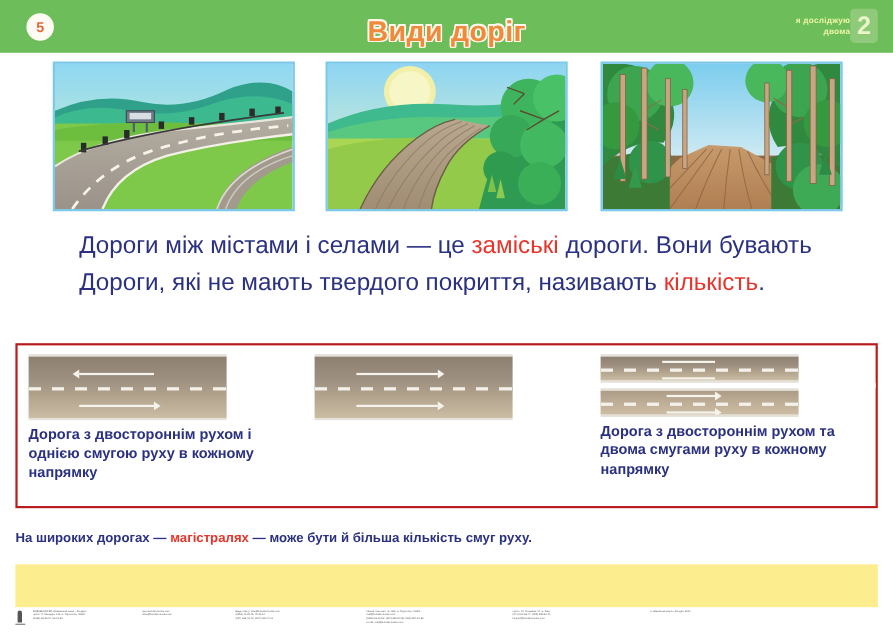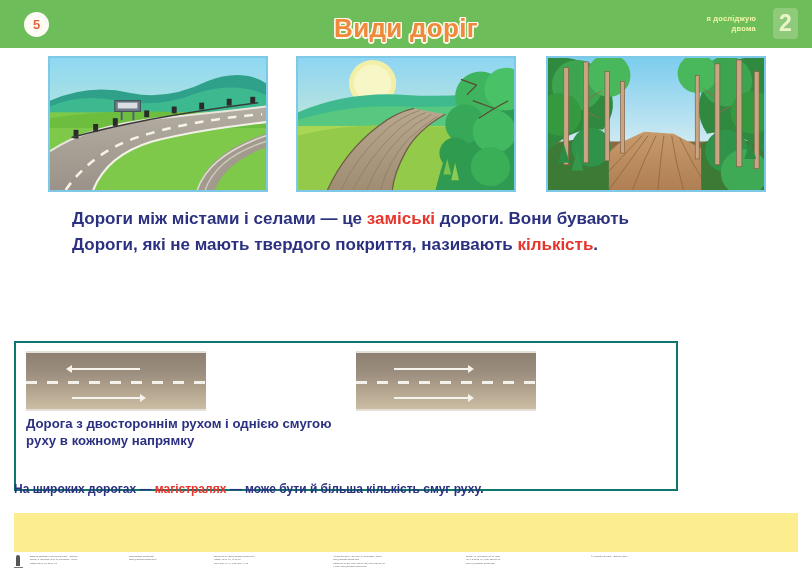--- a/index.html
+++ b/index.html
@@ -51,21 +51,21 @@
       -1.3px  1.3px 0 #fff7ea,  1.3px  1.3px 0 #fff7ea,
        0 -1.5px 0 #fff7ea, 0 1.5px 0 #fff7ea,
       -1.5px 0 0 #fff7ea, 1.5px 0 0 #fff7ea;
   }
 
   .brand {
     position: absolute;
     right: 14px; top: 8px;
     display: flex;
     align-items: center;
-    gap: 17px;
+    gap: 0;
   }
   .brand-text {
     text-align: right;
     color: #f2f6a8;
     font-size: 7.5px;
     font-weight: bold;
     line-height: 1.28;
     letter-spacing: 0.2px;
   }
   .brand-mark {
@@ -100,35 +100,35 @@
   .photo-2 { left: 296px; top: 0; }
   .photo-3 { left: 546px; top: 0; }
   .photo svg { display: block; width: 100%; height: 100%; }
 
   
   .body-text {
     position: absolute;
     left: 30px; top: 206px;
     width: 752px;
     color: #2b3180;
-    font-size: 17px;
-    font-weight: bold;
+    font-size: 22px;
+    font-weight: normal;
     line-height: 1.53;
   }
   .body-text p { margin: 0; }
   .indent { text-indent: 42px; }
   .hl { color: #e8352b; }
 
   
   .diagram-box {
     position: absolute;
-    left: 14px; top: 341px;
-    width: 664px;
+    left: 14px; top: 312px;
+    width: 784px;
     height: 150px;
-    border: 2px solid #0f766e;
+    border: 2px solid #b91c1c;
     background: #ffffff;
   }
   .diagram-grid {
     display: flex;
     height: 100%;
   }
   .diagram-cell {
     flex: 1;
     padding: 8px 0 0 10px;
     position: relative;
@@ -434,20 +434,36 @@
     <div class="diagram-cell">
       <div class="road-wrap">
         <div class="road road-single">
           <div class="dash-line" style="top:28px"></div>
           <div class="arrow right" style="top:15px; left:38px; width:74px"></div>
           <div class="arrow right" style="top:44px; left:38px; width:74px"></div>
         </div>
       </div>
     </div>
 
+    <div class="diagram-cell">
+      <div class="road-wrap">
+        <div class="road road-split upper">
+          <div class="dash-line" style="top:11px"></div>
+          <div class="arrow left plain" style="top:4px; left:56px; width:48px"></div>
+          <div class="arrow left plain" style="top:19px; left:56px; width:48px"></div>
+        </div>
+        <div class="split-gap"></div>
+        <div class="road road-split lower">
+          <div class="dash-line" style="top:11px"></div>
+          <div class="arrow right" style="top:4px; left:60px; width:44px"></div>
+          <div class="arrow right" style="top:19px; left:60px; width:44px"></div>
+        </div>
+      </div>
+      <div class="caption">Дорога з двостороннім рухом та двома смугами руху в кожному напрямку</div>
+    </div>
 
   </div>
 </div>
 
 <div class="bottom-line"><span>На широких дорогах — </span><span class="hl">магістралях</span><span> — може бути й більша кількість смуг руху.</span></div>
 
 <div class="yellow-band"></div>
 
 <div class="footer">
   <div class="footer-logo">

